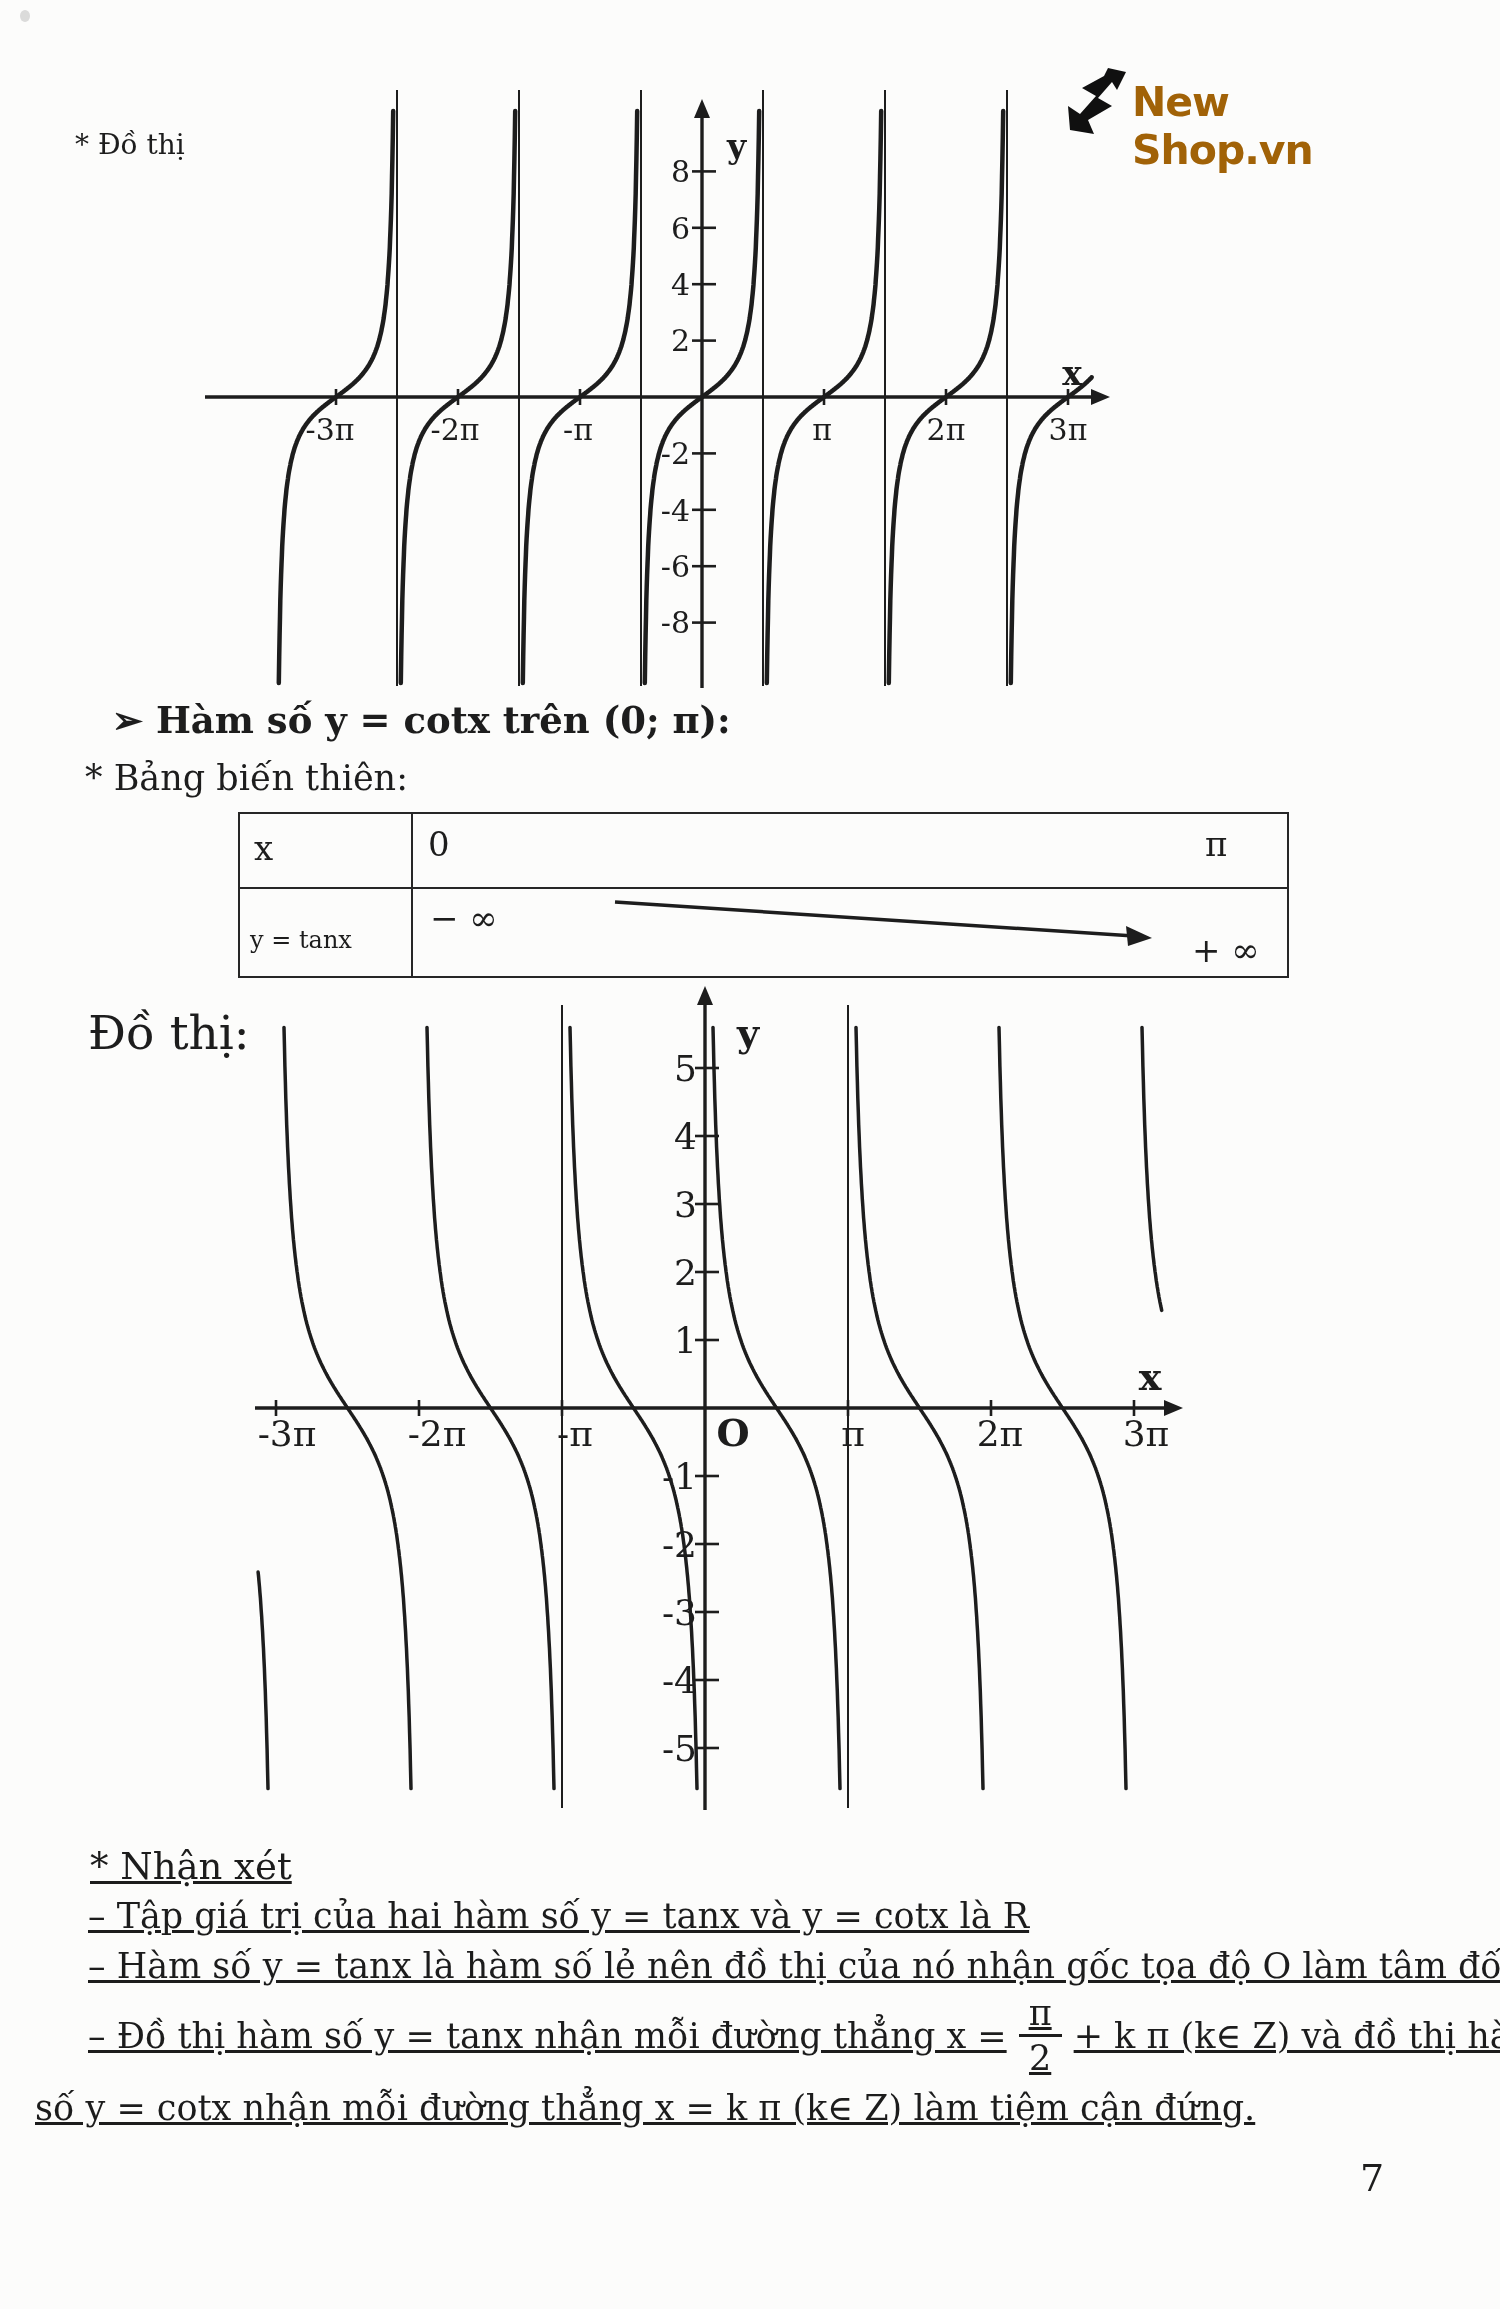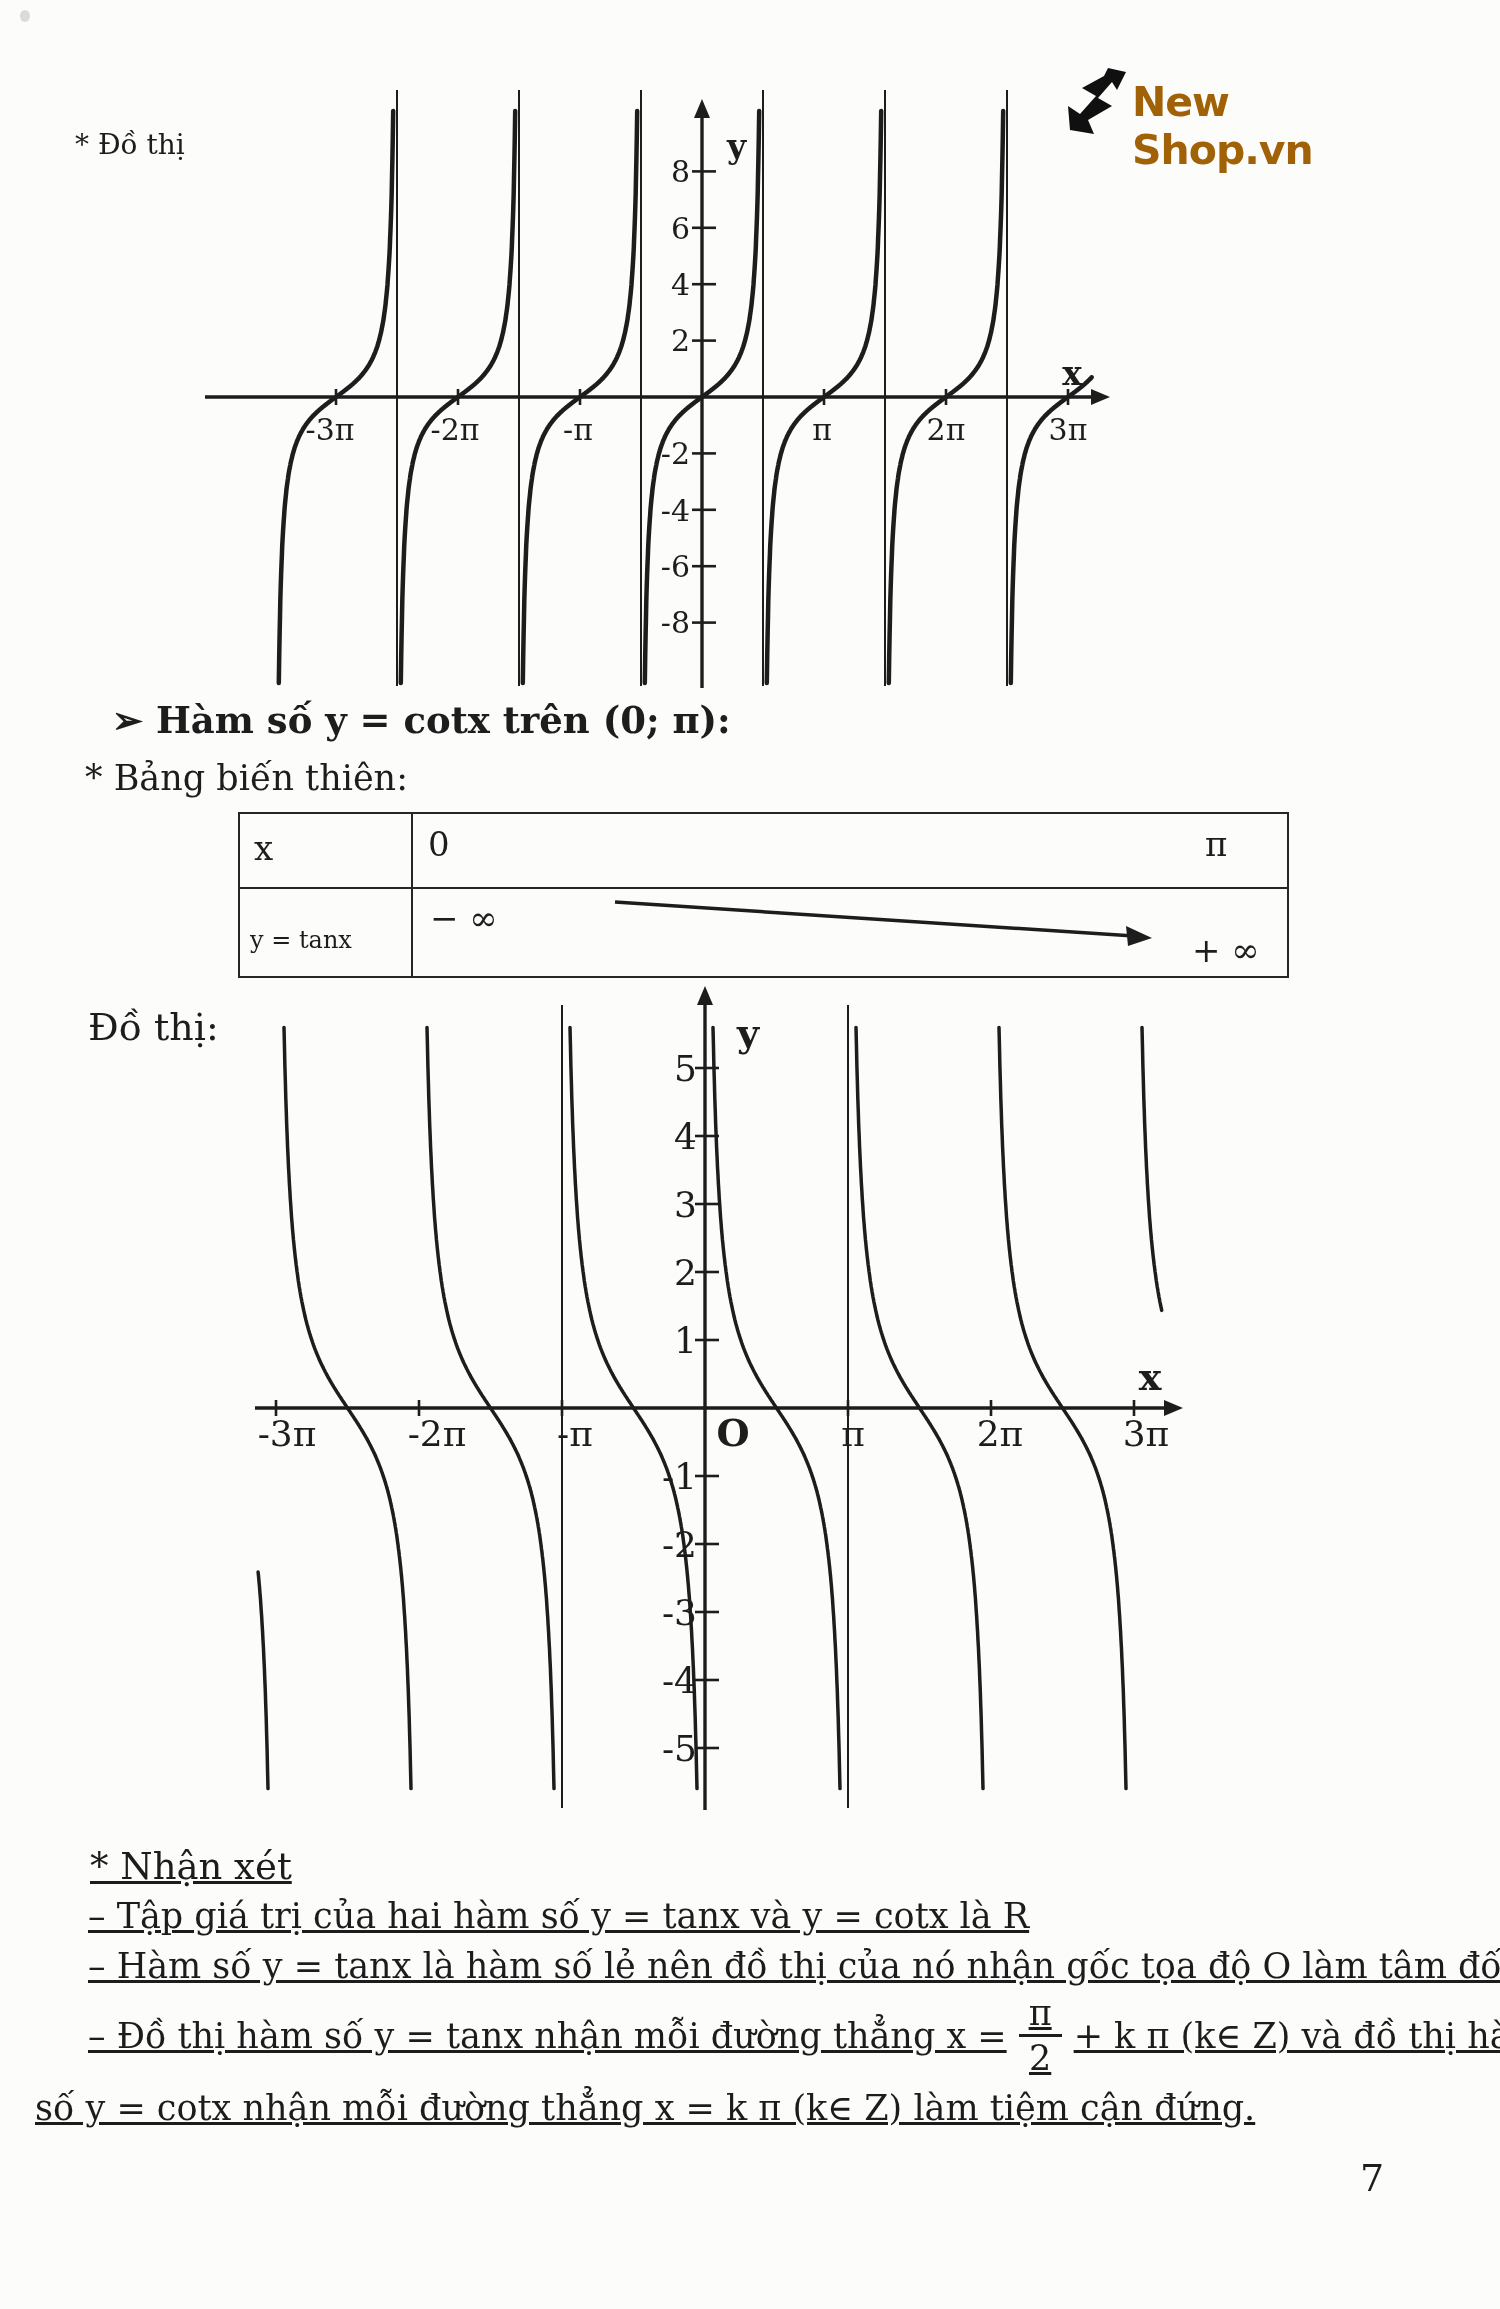--- a/index.html
+++ b/index.html
@@ -101,21 +101,21 @@
   <div class="abs serif" style="left:1205px;top:824px;font-size:34px;">π</div>
   <div class="abs serif" style="left:250px;top:926px;font-size:24px;">y = tanx</div>
   <div class="abs serif" style="left:430px;top:898px;font-size:34px;">− ∞</div>
   <div class="abs serif" style="left:1192px;top:930px;font-size:34px;">+ ∞</div>
 
   <svg class="abs" style="left:238px;top:812px;" width="1051" height="166" viewBox="238 812 1051 166">
     <line x1="615" y1="902" x2="1134" y2="936" stroke="#1d1d1d" stroke-width="3.5"></line>
     <polygon points="1152,938 1126,926 1128,946" fill="#1d1d1d"></polygon>
   </svg>
 
-  <div class="abs serif" style="left:88px;top:1005px;font-size:38px;">Đồ thị:</div>
+  <div class="abs serif" style="left:88px;top:1005px;font-size:47px;">Đồ thị:</div>
 
   <svg class="abs" style="left:240px;top:985px;" width="950" height="835" viewBox="240 985 950 835">
       <line x1="562" y1="1005" x2="562" y2="1808" stroke="#1d1d1d" stroke-width="2"></line>
       <line x1="848" y1="1005" x2="848" y2="1808" stroke="#1d1d1d" stroke-width="2"></line>
       <line x1="255" y1="1408" x2="1166" y2="1408" stroke="#1d1d1d" stroke-width="3.4"></line>
       <polygon points="1183,1408 1164,1400 1164,1416" fill="#1d1d1d"></polygon>
       <line x1="705" y1="1810" x2="705" y2="1003" stroke="#1d1d1d" stroke-width="3.4"></line>
       <polygon points="705,986 697,1005 713,1005" fill="#1d1d1d"></polygon>
       <text x="1150" y="1390" text-anchor="middle" font-size="38" font-weight="600">x</text>
       <text x="737" y="1046" text-anchor="start" font-size="38" font-weight="600">y</text>

